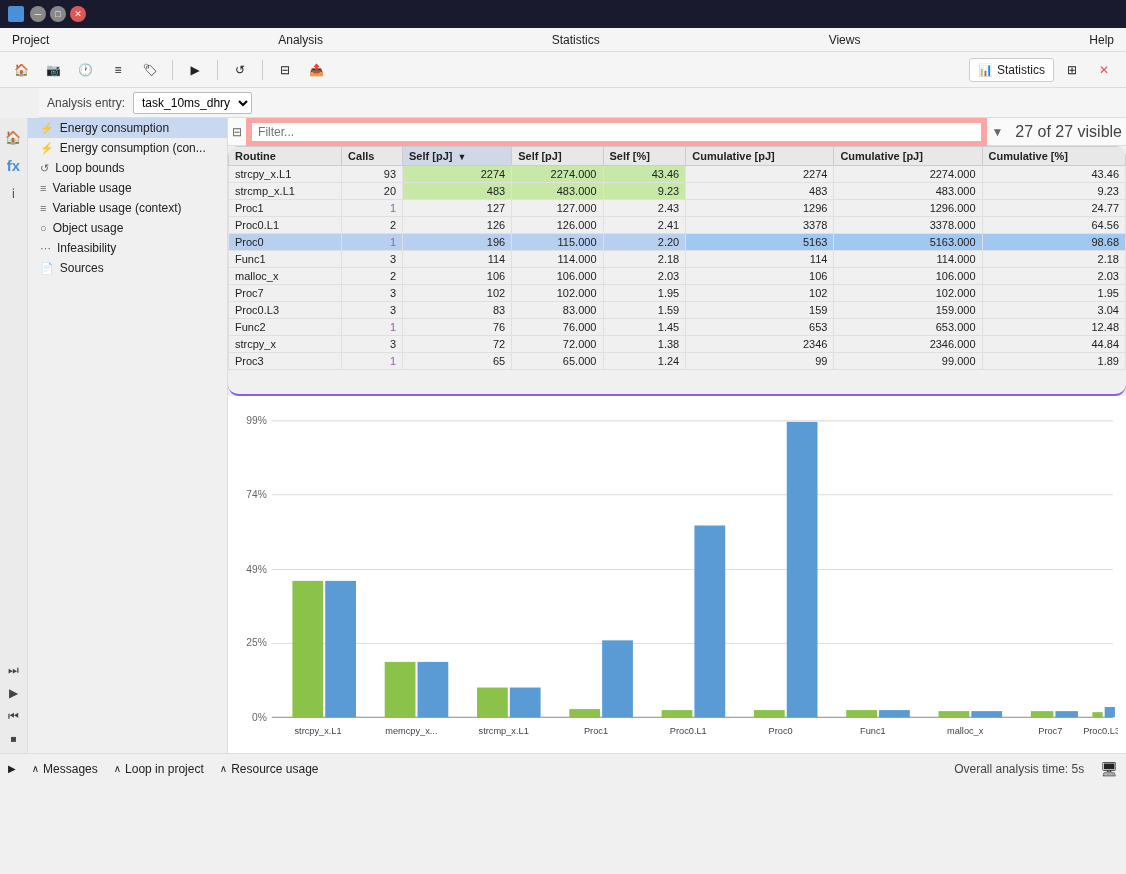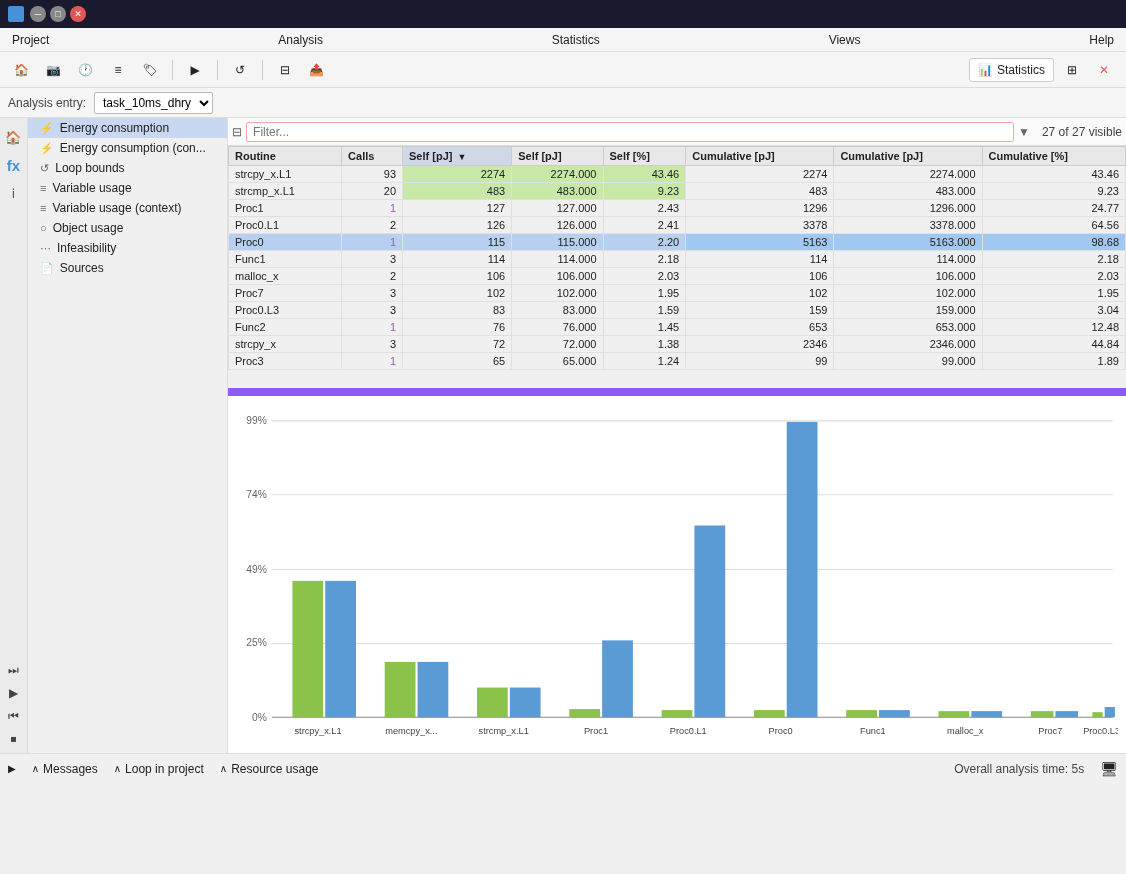--- a/index.html
+++ b/index.html
@@ -19,41 +19,41 @@
     #menubar { background: #f5f5f5; border-bottom: 1px solid #ddd; height: 24px; display: flex; align-items: center; padding: 0 4px; justify-content: space-between; }
     .menu-item { padding: 2px 8px; cursor: pointer; font-size: 12px; }
 
     
     #toolbar { background: #f5f5f5; border-bottom: 1px solid #ddd; height: 36px; display: flex; align-items: center; padding: 0 8px; gap: 4px; }
     .tb-btn { width: 28px; height: 28px; border: 1px solid transparent; border-radius: 3px; cursor: pointer; display: flex; align-items: center; justify-content: center; background: transparent; }
     .tb-separator { width: 1px; height: 20px; background: #ccc; margin: 0 4px; }
     .tb-stats { display: flex; align-items: center; gap: 4px; margin-left: auto; cursor: pointer; padding: 4px 8px; border: 1px solid #ccc; border-radius: 3px; background: #fff; }
 
     
-    #analysis-entry { background: #f5f5f5; border-bottom: 1px solid #ddd; height: 30px; display: flex; align-items: center; padding: 0 8px; gap: 8px; }
+    #analysis-entry { background: #f5f5f5; border-bottom: 1px solid #ddd; height: 30px; display: flex; align-items: center; padding: 0 8px; gap: 8px; margin-left: 39px; }
     #analysis-entry label { font-size: 12px; color: #444; }
     #analysis-entry select { font-size: 12px; padding: 2px 4px; border: 1px solid #bbb; border-radius: 2px; background: #fff; }
 
     #nav-panel { width: 200px; border-right: 1px solid #ddd; display: flex; flex-direction: column; }
     .nav-item { padding: 3px 8px 3px 12px; cursor: pointer; display: flex; align-items: center; gap: 6px; font-size: 12px; }
     .nav-item.active { background: #c8d8f0; }
     .nav-item .nav-icon { font-size: 11px; color: #666; }
     .nav-item .nav-label { flex: 1; }
 
     
     #content { flex: 1; display: flex; flex-direction: column; overflow: hidden; }
 
     
     #filterbar { height: 28px; display: flex; align-items: center; padding: 0 4px; border-bottom: 1px solid #ddd; background: #fafafa; gap: 4px; }
-    #filterbar input { flex: 1; padding: 2px 6px; border: 1px solid #fca5a5; border-radius: 2px; font-size: 12px; }
+    #filterbar input { flex: 1; padding: 2px 6px; border: 6px solid #fca5a5; border-radius: 2px; font-size: 12px; }
     #filterbar .filter-icon { font-size: 12px; color: #666; }
-    #filterbar .visible-count { margin-left: 8px; font-size: 12px; color: #444; }
-
-    
-    #table-container { flex: 0 0 250px; overflow-y: auto; border-bottom: 8px solid #8b5cf6; }
+    #filterbar .visible-count { margin-left: 8px; font-size: 16px; color: #444; }
+
+    
+    #table-container { flex: 0 0 250px; overflow-y: auto; border-bottom: 2px solid #8b5cf6; border-radius: 11px; }
     table { width: 100%; border-collapse: collapse; font-size: 11px; }
     thead th { background: #e8e8e8; border: 1px solid #ccc; padding: 3px 6px; text-align: left; position: sticky; top: 0; z-index: 2; white-space: nowrap; cursor: pointer; }
     thead th.sorted { background: #d0d8e8; }
     thead th .sort-arrow { font-size: 9px; margin-left: 2px; }
     tbody tr { cursor: pointer; }
     tbody tr.selected { background: #b8d0f0; }
     tbody td { border: 1px solid #e0e0e0; padding: 2px 6px; white-space: nowrap; }
     tbody td.num { text-align: right; }
     .cell-green { background: #c8e8a8; }
     .cell-blue { background: #a0c8f0; }
@@ -235,21 +235,21 @@
       <td class="num">126</td>
       <td class="num">126.000</td>
       <td class="num">2.41</td>
       <td class="num">3378</td>
       <td class="num">3378.000</td>
       <td class="num">64.56</td>
     </tr>
               <tr class="selected">
       <td>Proc0</td>
       <td class="num" style="color:#9b59b6;">1</td>
-      <td class="num">115</td>
+      <td class="num">196</td>
       <td class="num">115.000</td>
       <td class="num">2.20</td>
       <td class="num cell-blue">5163</td>
       <td class="num cell-blue">5163.000</td>
       <td class="num cell-blue">98.68</td>
     </tr>
               <tr>
       <td>Func1</td>
       <td class="num" style="">3</td>
       <td class="num">114</td>

